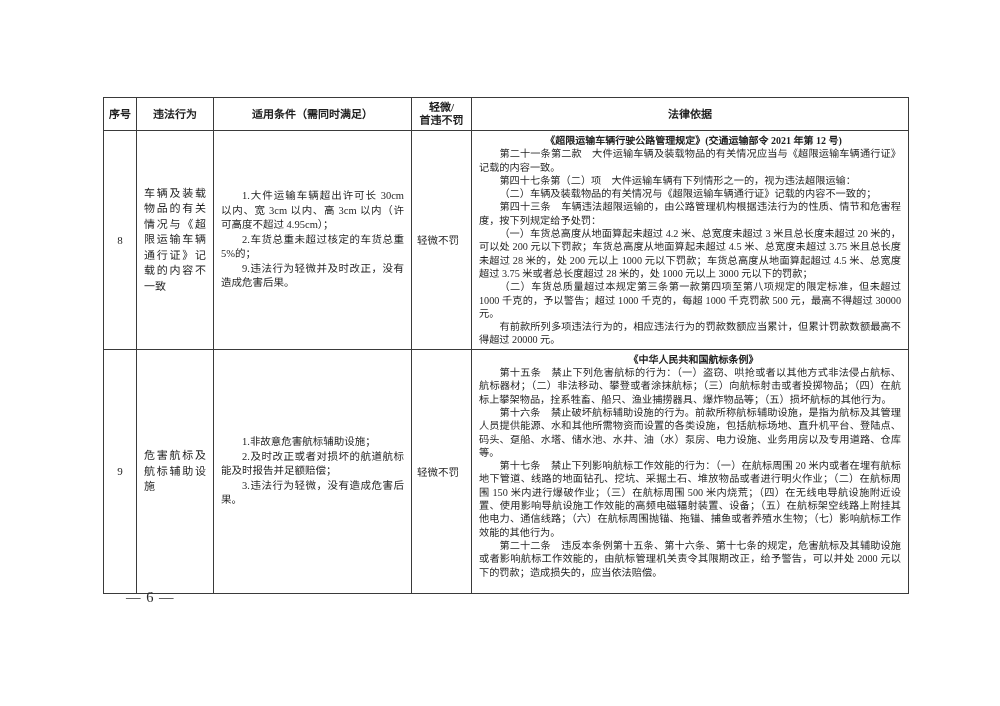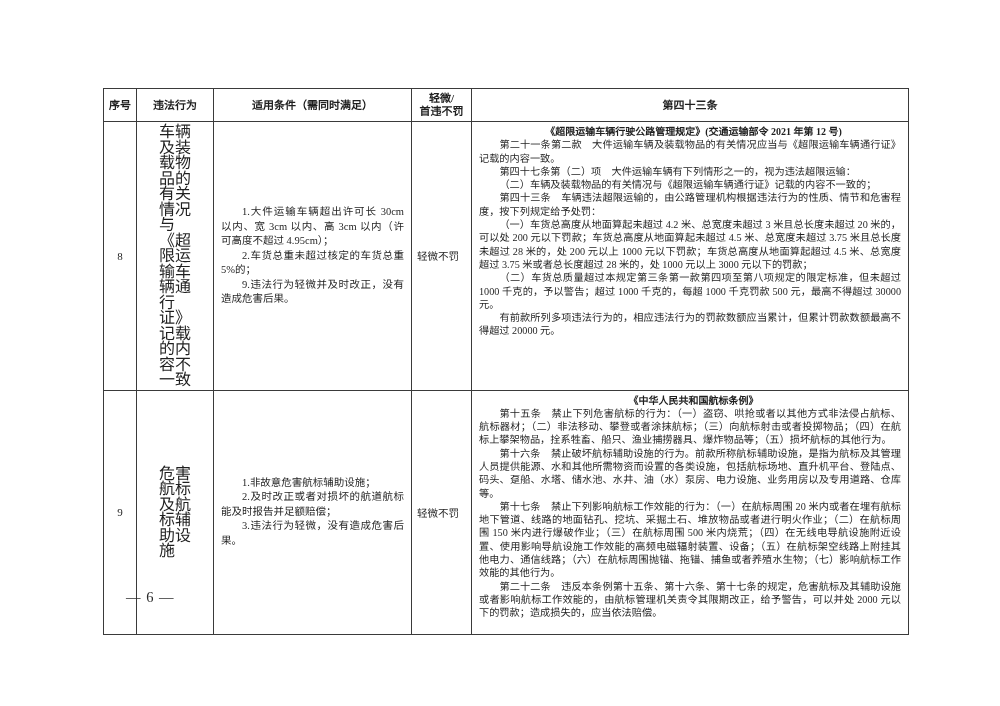--- a/index.html
+++ b/index.html
@@ -11,21 +11,21 @@
     position: relative;
     width: 1000px;
     height: 706px;
     background: #ffffff;
     color: #1f1f1f;
     overflow: hidden;
   }
   .doc-table {
     position: absolute;
     left: 103px;
-    top: 88px;
+    top: 97px;
     width: 805px;
     border-collapse: collapse;
     table-layout: fixed;
   }
   .doc-table th, .doc-table td {
     border: 1px solid #3a3a3a;
     padding: 2px 5px;
     box-sizing: border-box;
     overflow: hidden;
   }
@@ -41,25 +41,25 @@
   th.penalty-head { white-space: pre-line; }
   tr.row-8 > td { height: 212px; }
   tr.row-9 > td { height: 244px; }
   td.cell-index {
     text-align: center;
     vertical-align: middle;
     font-size: 11px;
   }
   td.cell-behavior {
     vertical-align: middle;
-    font-size: 16px;
+    font-size: 11px;
     line-height: 15.5px;
     text-align: justify;
     text-justify: inter-character;
-    padding: 2px 22px;
+    padding: 2px 7px;
   }
   td.cell-conditions {
     vertical-align: middle;
     padding: 8px 7px;
   }
   td.cell-conditions p {
     margin: 0;
     font-size: 10.5px;
     line-height: 14.5px;
     text-indent: 2em;
@@ -108,21 +108,21 @@
       <col style="width:60px">
       <col style="width:437px">
     </colgroup>
     <thead>
       <tr>
         <th>序号</th>
         <th>违法行为</th>
         <th>适用条件（需同时满足）</th>
         <th class="penalty-head">轻微/
 首违不罚</th>
-        <th>第四十三条</th>
+        <th>法律依据</th>
       </tr>
     </thead>
     <tbody>
       <tr class="row-8">
         <td class="cell-index">8</td>
         <td class="cell-behavior">车辆及装载物品的有关情况与《超限运输车辆通行证》记载的内容不一致</td>
         <td class="cell-conditions">
           <p>1.大件运输车辆超出许可长 30cm 以内、宽 3cm 以内、高 3cm 以内（许可高度不超过 4.95cm）；</p>
           <p>2.车货总重未超过核定的车货总重 5%的；</p>
           <p>9.违法行为轻微并及时改正，没有造成危害后果。</p>

